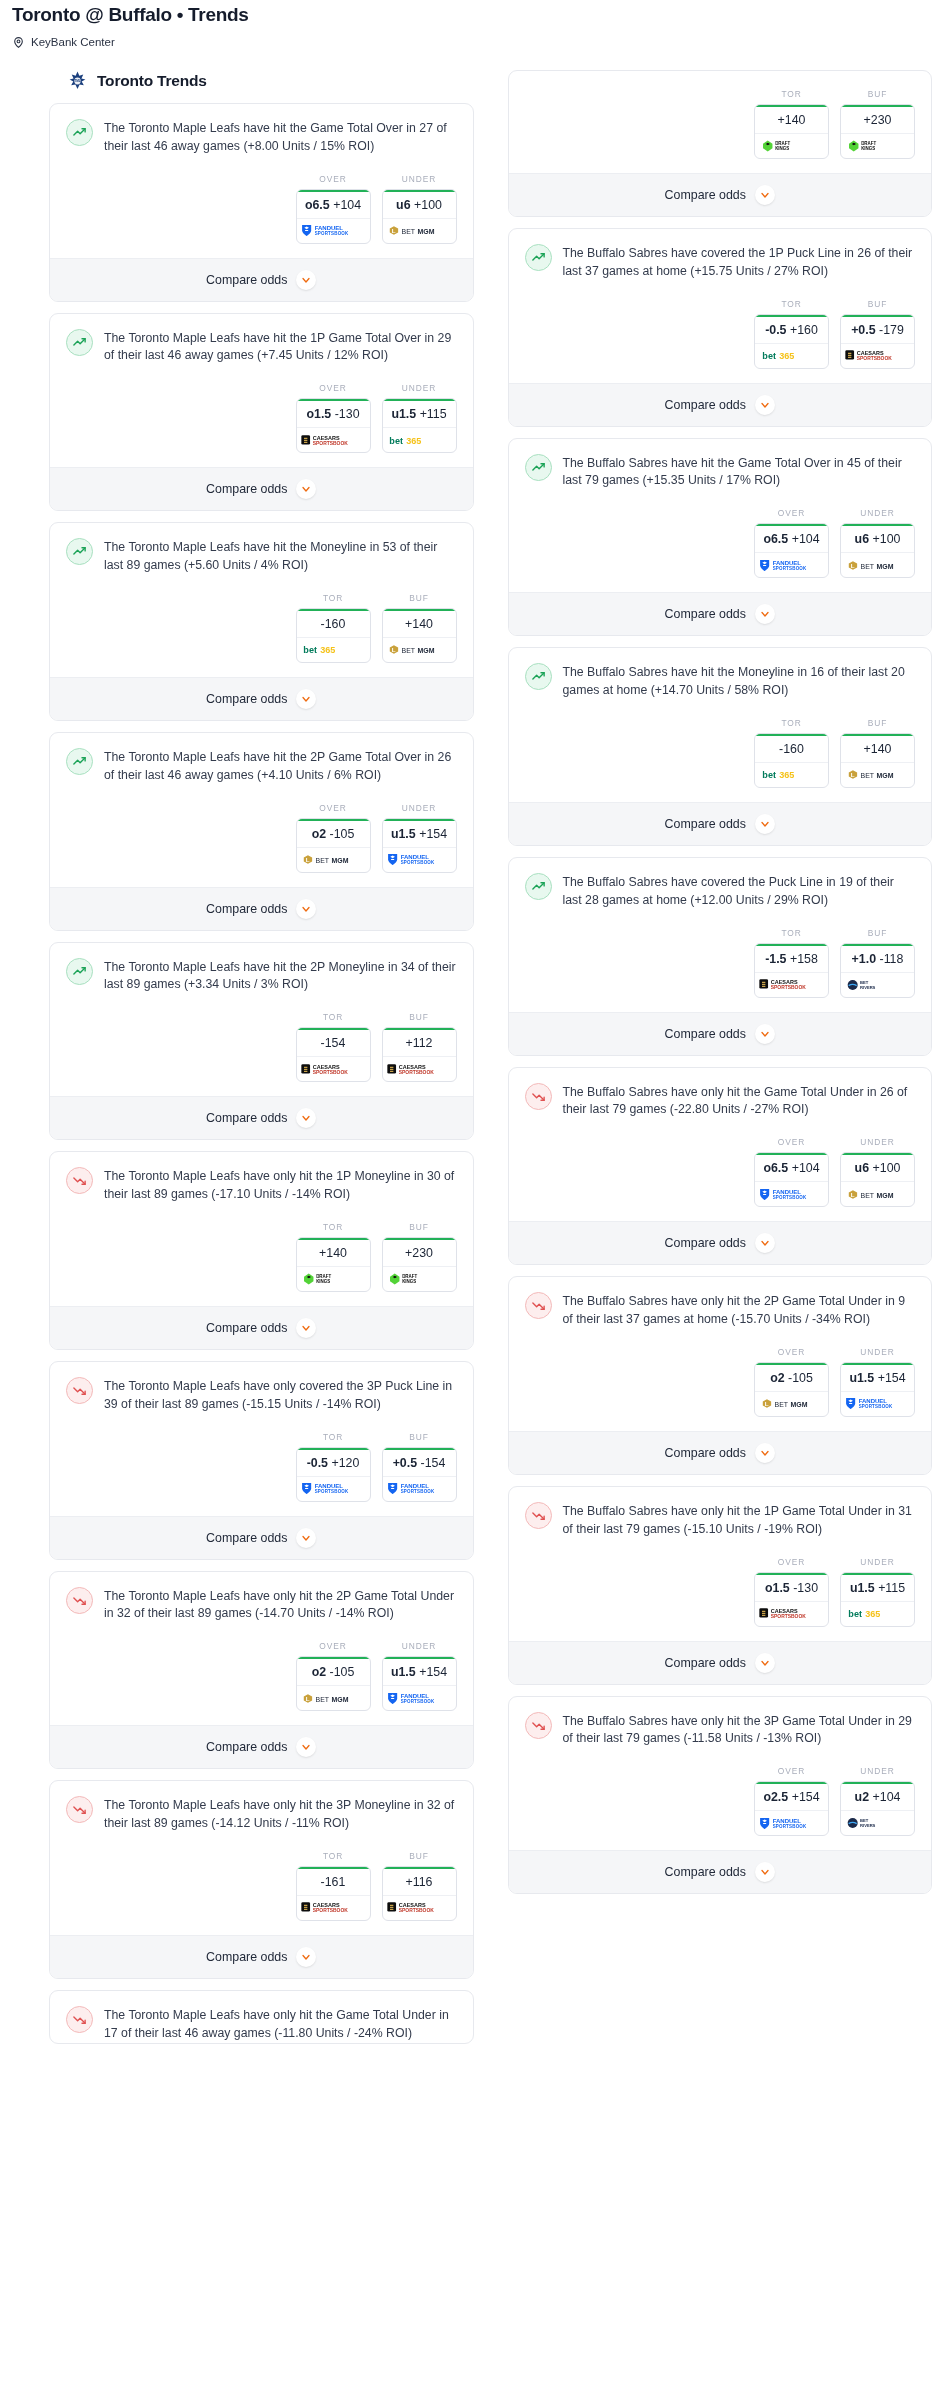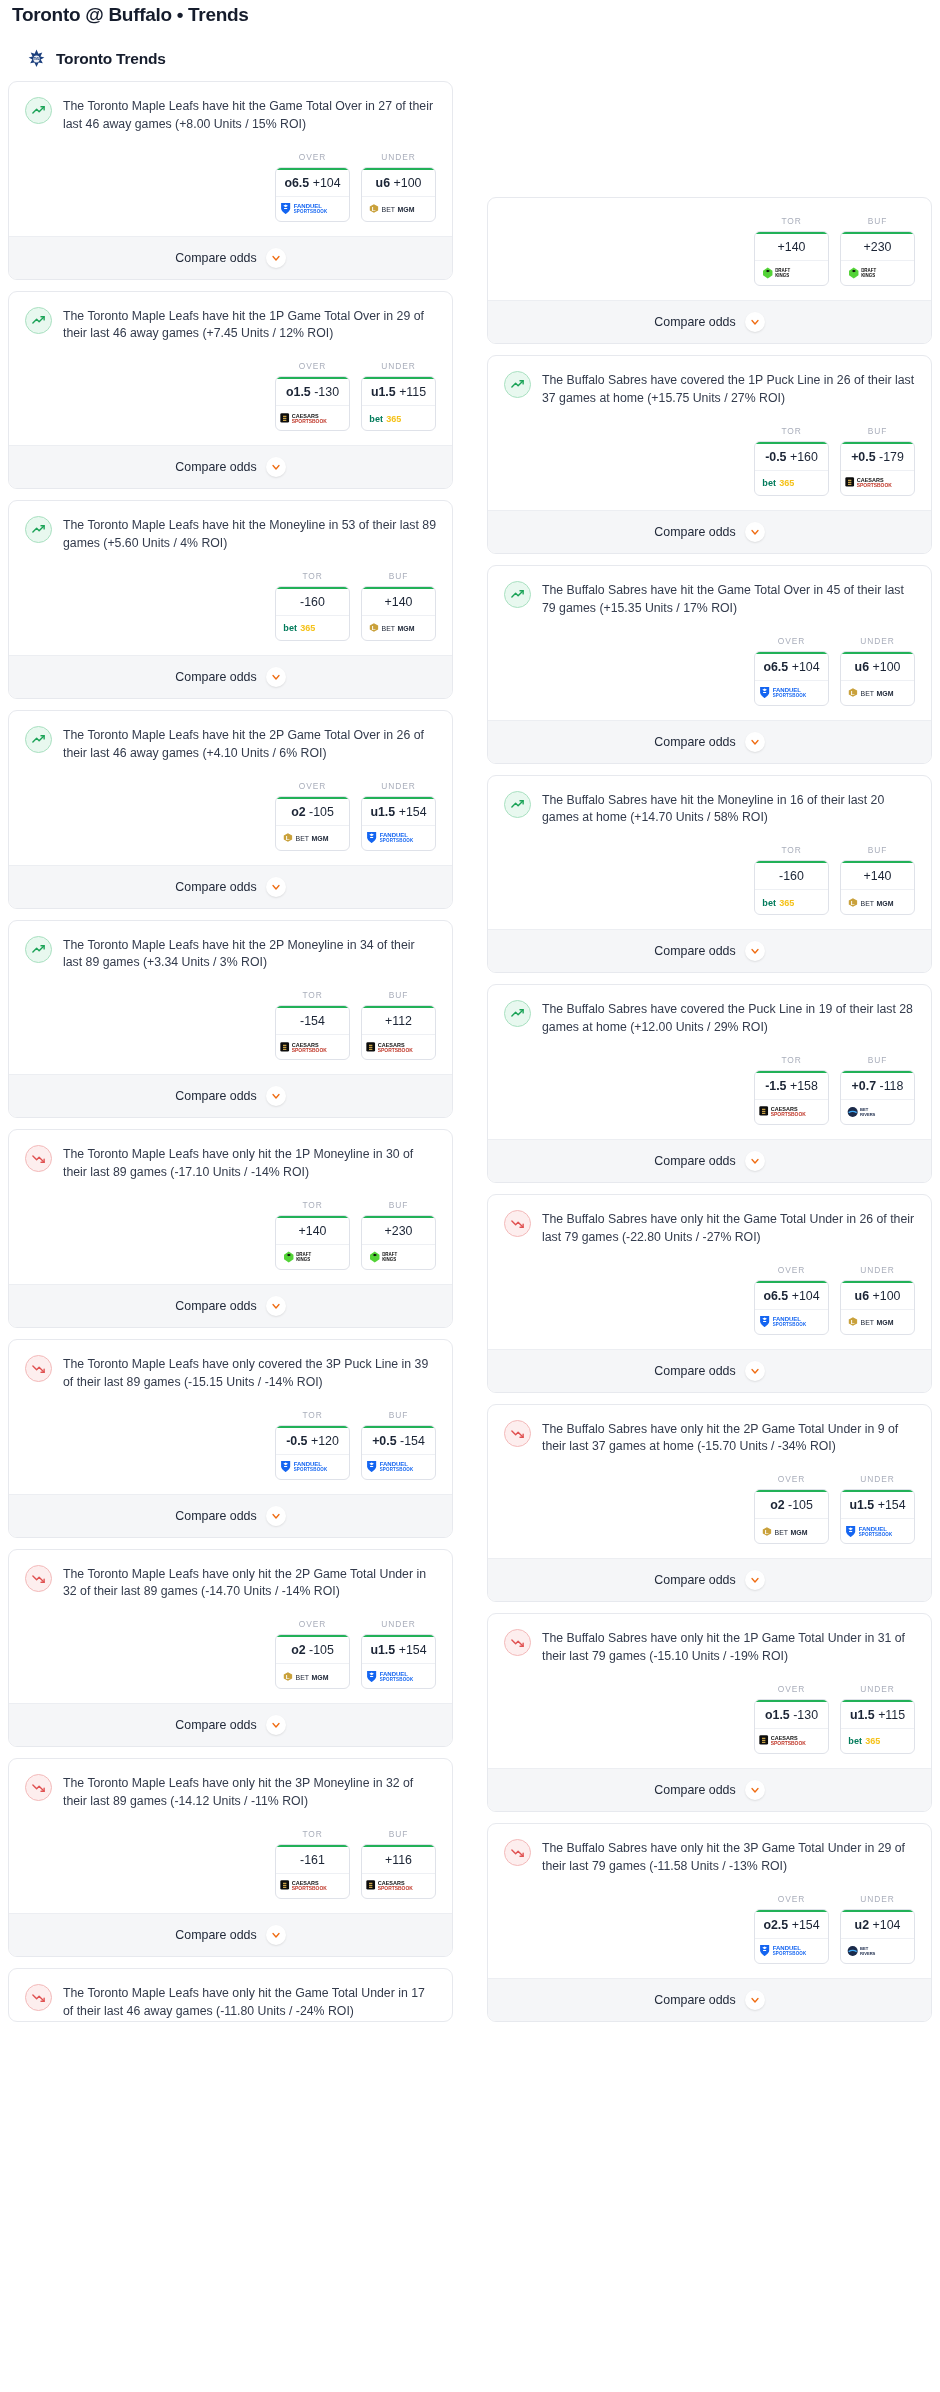--- a/index.html
+++ b/index.html
@@ -26,21 +26,22 @@
     margin-top: 9px;
     padding: 0 4px;
   }
   .venue-text { font-size: 11.5px; color: #2b3344; }
   .pin-icon { width: 13px; height: 13px; display:block; }
 
   .columns {
     display: flex;
     gap: 34px;
     margin-top: 22px;
-    align-items: flex-end;
+    align-items: flex-start;
+    margin-left: 41px;
   }
   .col { width: 447px; }
 
   .col-head {
     display: flex;
     align-items: center;
     gap: 9px;
     padding-left: 18px;
     margin-bottom: 12px;
   }
@@ -130,20 +131,29 @@
     box-shadow: 0 1px 2px rgba(0,0,0,0.10);
   }
 </style>
 </head>
 <body>
 
 <div class="page">
 
   <div class="page-title">Toronto @ Buffalo • Trends</div>
 
+  <div class="venue-row">
+    <span class="pin-icon">
+      <svg viewBox="0 0 24 24" width="13" height="13" fill="none" stroke="#2b3344" stroke-width="2">
+        <path d="M12 21s7-6.2 7-11a7 7 0 1 0-14 0c0 4.8 7 11 7 11z"></path>
+        <circle cx="12" cy="10" r="2.6"></circle>
+      </svg>
+    </span>
+    <span class="venue-text">KeyBank Center</span>
+  </div>
 
   <div class="columns" id="columns">
       <div class="col">
         <div class="col-head">
           <span class="logo"><svg viewBox="0 0 40 40" width="21" height="21" aria-hidden="true">
               <path d="M20 3 L23.5 11 L31 8.5 L27.5 16 L35 18 L28 22 L32 29 L24 27.5 L20 36 L16 27.5 L8 29 L12 22 L5 18 L12.5 16 L9 8.5 L16.5 11 Z" fill="#1b3f7d"></path>
               <ellipse cx="20" cy="21" rx="6" ry="6.5" fill="#ffffff" opacity="0.92"></ellipse>
               <text x="20" y="23.5" font-size="6" text-anchor="middle" fill="#1b3f7d" font-family="Liberation Sans, sans-serif" font-weight="bold">TML</text>
             </svg></span>
           <span class="title">Toronto Trends</span>
@@ -836,21 +846,21 @@
                     <path d="M6 7 h5 v1.6 h-5z M6 10 h5 v1.6 h-5z M6 13 h5 v1.6 h-5z" fill="#c8a24a"></path>
                     <text x="19" y="10.4" font-family="Liberation Sans, sans-serif" font-size="8.2" font-weight="bold" fill="#111111">CAESARS</text>
                     <text x="19" y="18" font-family="Liberation Sans, sans-serif" font-size="7.4" font-weight="bold" fill="#c0392b">SPORTSBOOK</text>
                   </svg>
                 </div>
               </div>
             </div>
             <div class="odds-col">
               <div class="odds-label">BUF</div>
               <div class="odds-box">
-                <div class="odds-val"><span class="pt">+0.7</span> <span class="price">-118</span></div>
+                <div class="odds-val"><span class="pt">+1.0</span> <span class="price">-118</span></div>
                 <div class="book-slot">
                   <svg viewBox="0 0 96 20" width="64" height="16">
                     <circle cx="10" cy="10" r="7.5" fill="#1b2a4a"></circle>
                     <path d="M4 11 q6-4 12 0" stroke="#3fa9f5" stroke-width="2" fill="none"></path>
                     <text x="21" y="8.8" font-family="Liberation Sans, sans-serif" font-size="6.2" font-weight="bold" fill="#1b2a4a">BET</text>
                     <text x="21" y="16" font-family="Liberation Sans, sans-serif" font-size="6.2" font-weight="bold" fill="#1b2a4a">RIVERS</text>
                   </svg>
                 </div>
               </div>
             </div>

